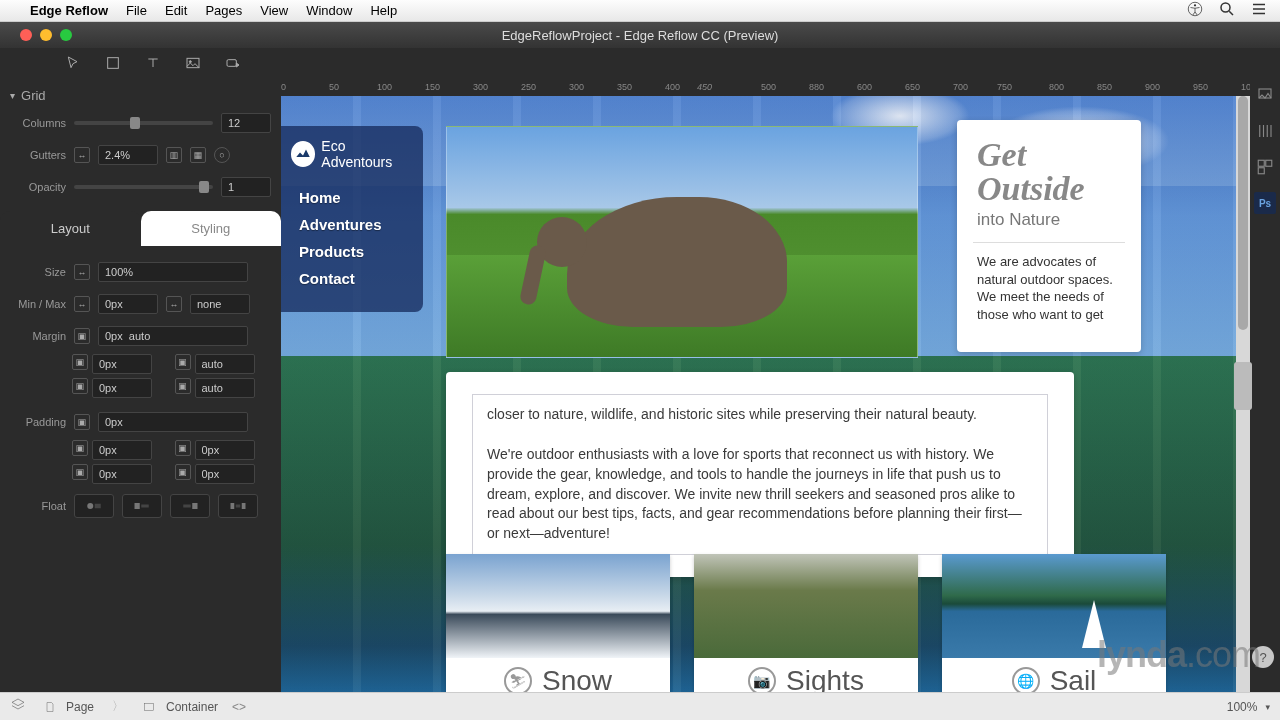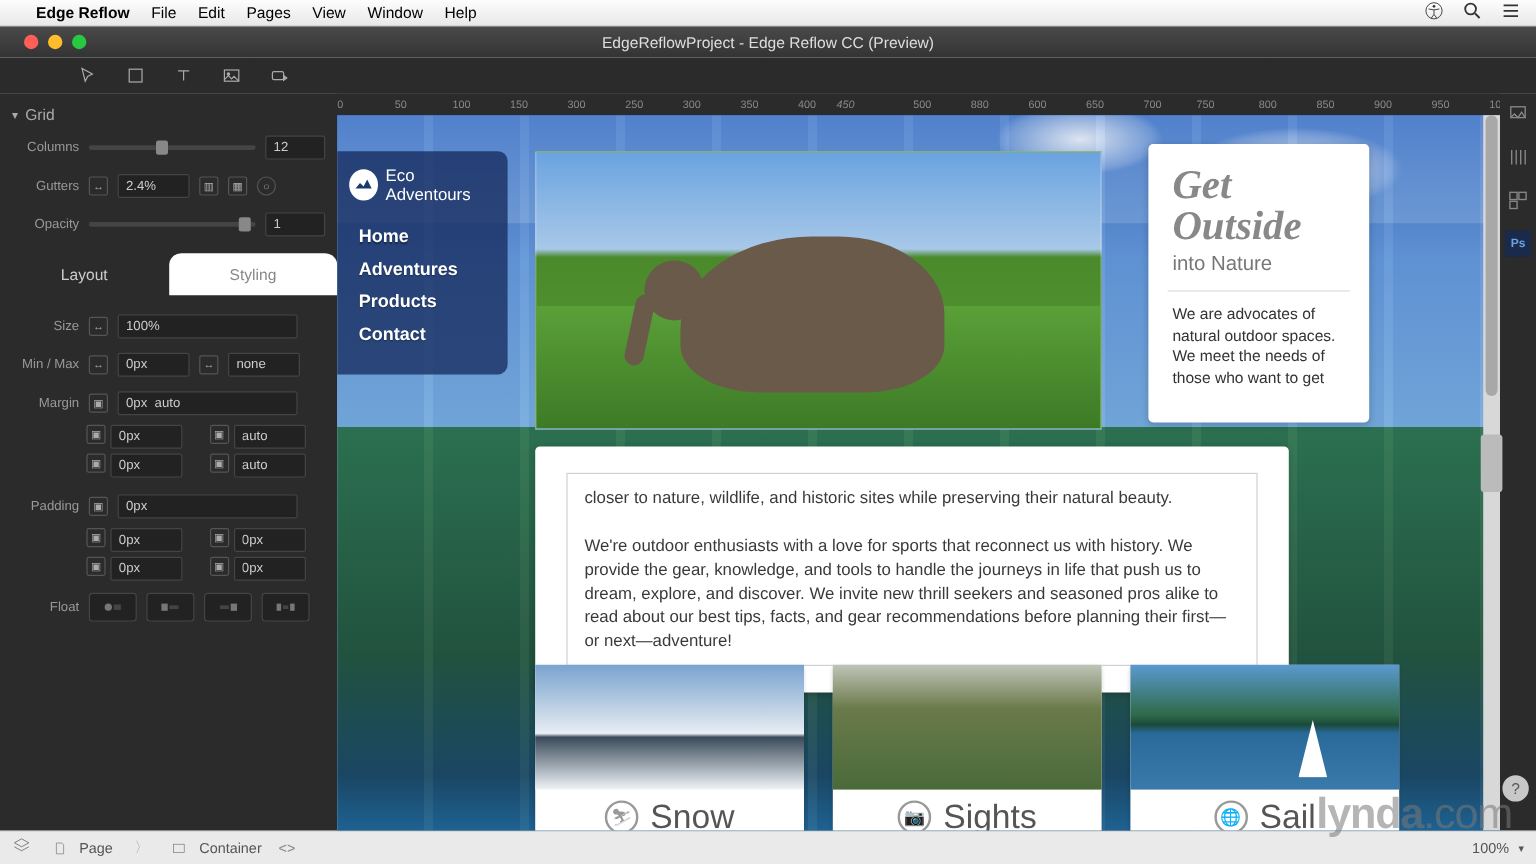--- a/index.html
+++ b/index.html
@@ -101,21 +101,21 @@
 .vscroll { position: absolute; right: 30px; top: 96px; bottom: 28px; width: 14px; background: #d8d8d8; }
 .vscroll .thumb { position: absolute; left:2px; right:2px; top: 0; height: 234px; background: #a8a8a8; border-radius: 5px; }
 .vscroll .handle { position:absolute; left:-2px; right:-2px; top:266px; height:48px; background:#bbb; border-radius:3px; }
 
 
 .status { height: 28px; background: #eaeaea; border-top: 1px solid #ccc; display: flex; align-items: center; padding: 0 10px; gap: 10px; font-size: 12px; color: #555; }
 .status .crumb { display:flex; align-items:center; gap:10px; padding:2px 8px; }
 .status .chev { color:#aaa; }
 .status .right { margin-left:auto; display:flex; align-items:center; gap:8px; }
 
-.watermark { position: absolute; right: 20px; bottom: 21px; font-size: 36px; color: rgba(120,120,120,0.55); letter-spacing: -1px; font-weight: 300; pointer-events: none; }
+.watermark { position: absolute; right: 20px; bottom: 44px; font-size: 36px; color: rgba(120,120,120,0.55); letter-spacing: -1px; font-weight: 300; pointer-events: none; }
 .watermark b { font-weight: 600; }
 .help-badge { position:absolute; right:6px; bottom:52px; width:22px; height:22px; border-radius:50%; background:#c8c8c8; color:#555; display:flex; align-items:center; justify-content:center; font-size:13px; }
 </style>
 </head>
 <body>
 
 <div class="mac-menu">
   <span class="apple"></span>
   <span class="appname">Edge Reflow</span>
   <span>File</span>

